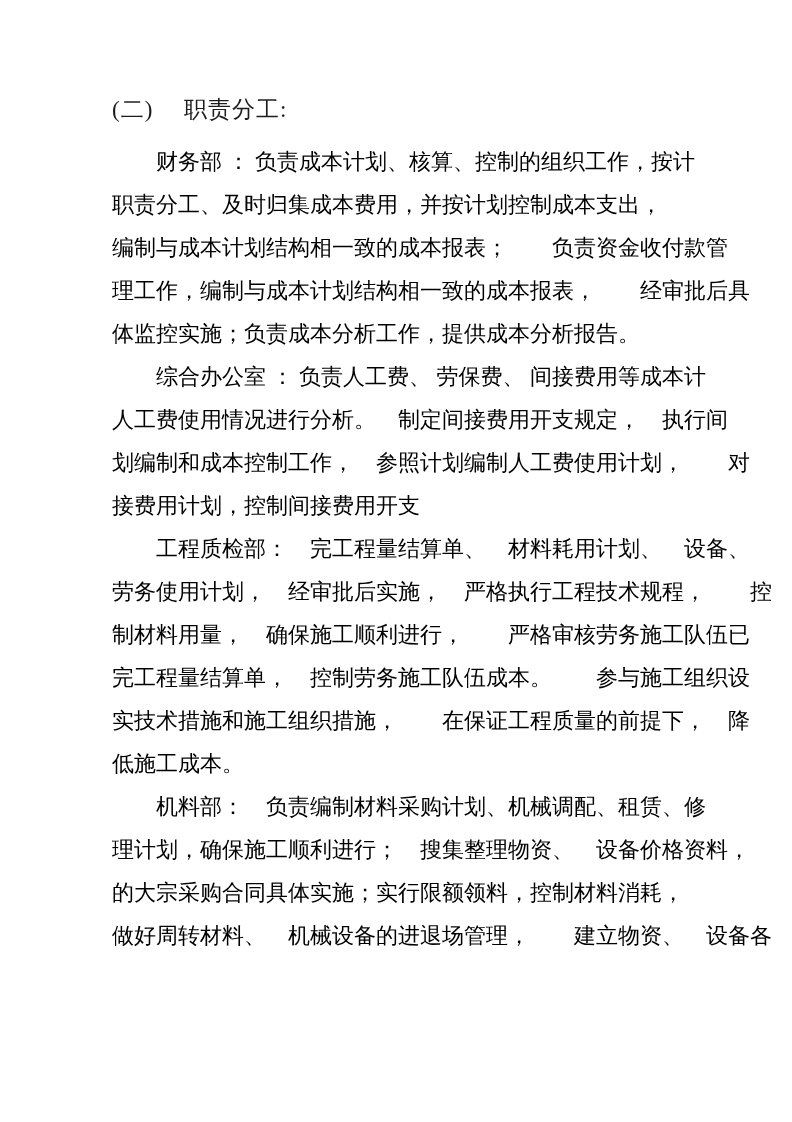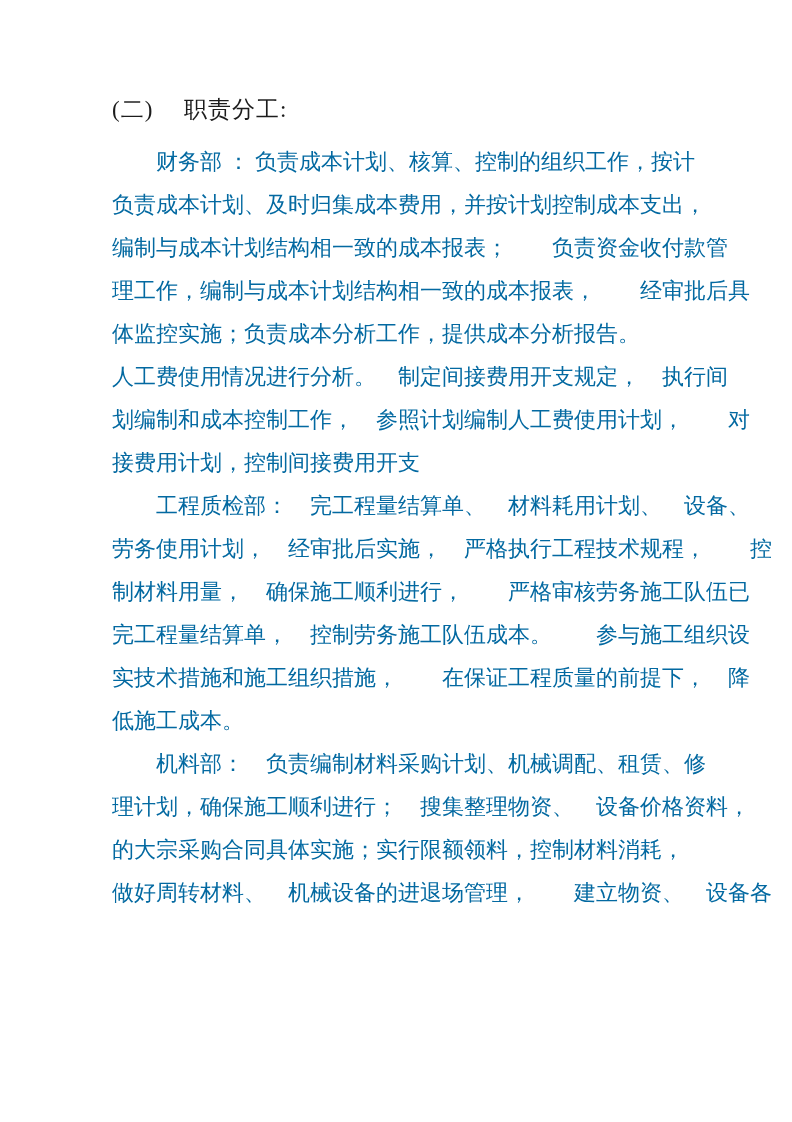--- a/index.html
+++ b/index.html
@@ -27,34 +27,35 @@
     white-space: pre;
     letter-spacing: 1px;
     margin-bottom: 9px;
     color: #1c1c1c;
   }
   .doc-body .line {
     font-size: 22px;
     line-height: 43px;
     height: 43px;
     white-space: pre;
-    color: #0369a1;
+    color: #000000;
   }
 </style>
 </head>
 <body>
 
 <div class="page">
   <div class="doc-title">(二)　 职责分工:</div>
   <div class="doc-body">
     <div class="line">　　财务部 ： 负责成本计划、核算、控制的组织工作，按计</div>
-    <div class="line">负责成本计划、及时归集成本费用，并按计划控制成本支出，</div>
+    <div class="line">职责分工、及时归集成本费用，并按计划控制成本支出，</div>
     <div class="line">编制与成本计划结构相一致的成本报表；　　负责资金收付款管</div>
     <div class="line">理工作，编制与成本计划结构相一致的成本报表，　　经审批后具</div>
     <div class="line">体监控实施；负责成本分析工作，提供成本分析报告。</div>
+    <div class="line">　　综合办公室 ： 负责人工费、 劳保费、 间接费用等成本计</div>
     <div class="line">人工费使用情况进行分析。　制定间接费用开支规定，　执行间</div>
     <div class="line">划编制和成本控制工作，　参照计划编制人工费使用计划，　　对</div>
     <div class="line">接费用计划，控制间接费用开支</div>
     <div class="line">　　工程质检部：　完工程量结算单、　材料耗用计划、　设备、</div>
     <div class="line">劳务使用计划，　经审批后实施，　严格执行工程技术规程，　　控</div>
     <div class="line">制材料用量，　确保施工顺利进行，　　严格审核劳务施工队伍已</div>
     <div class="line">完工程量结算单，　控制劳务施工队伍成本。　　参与施工组织设</div>
     <div class="line">实技术措施和施工组织措施，　　在保证工程质量的前提下，　降</div>
     <div class="line">低施工成本。</div>
     <div class="line">　　机料部：　负责编制材料采购计划、机械调配、租赁、修</div>

